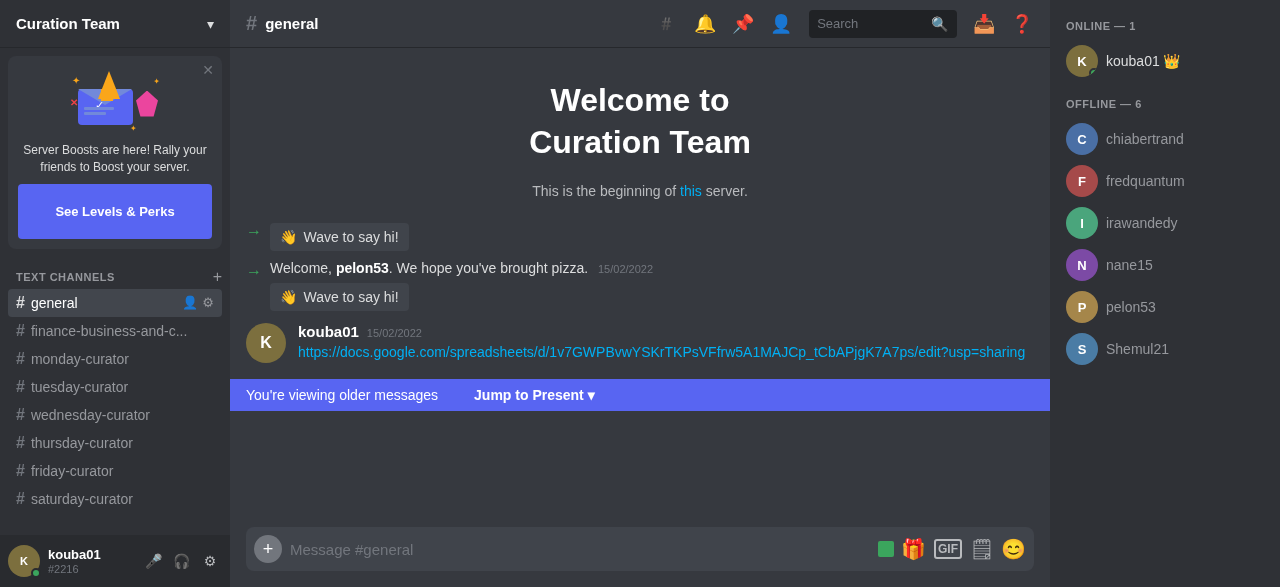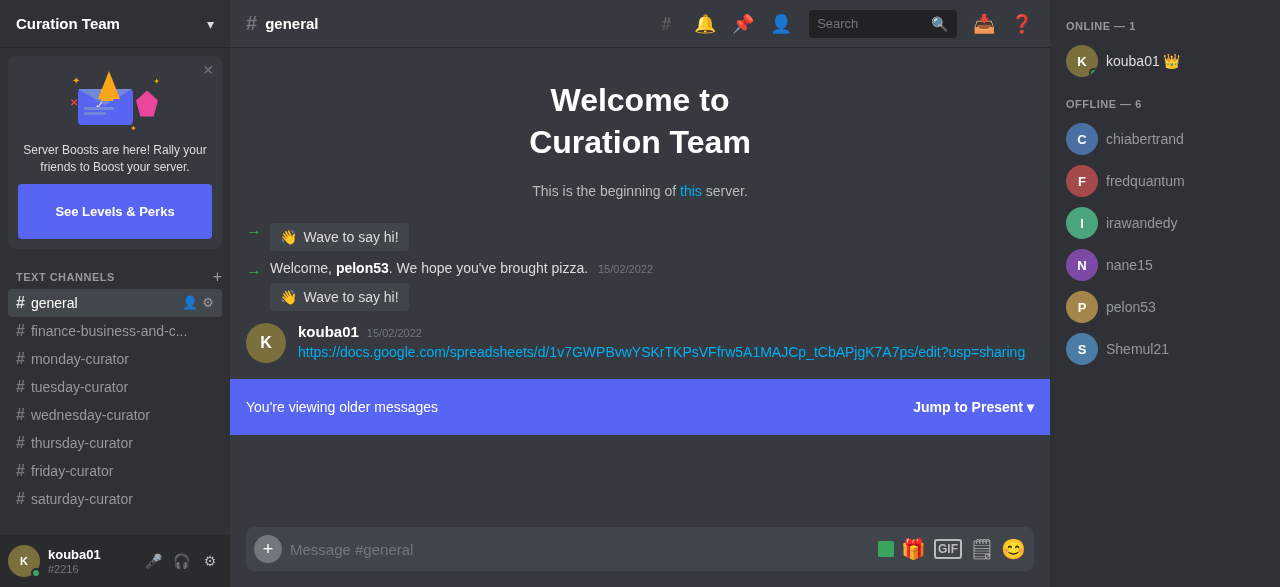--- a/index.html
+++ b/index.html
@@ -463,22 +463,21 @@
       font-size: 14px;
       line-height: 1.5;
       word-break: break-all;
     }
 
     
     .older-messages-bar {
       background: #5865f2;
       display: flex;
       align-items: center;
-      justify-content: space-between;
-      padding: 20px 16px;
+      padding: 8px 16px;
       font-size: 14px;
       color: #fff;
       gap: 36px;
     }
 
     .jump-to-present {
       display: flex;
       align-items: center;
       gap: 4px;
       cursor: pointer;

